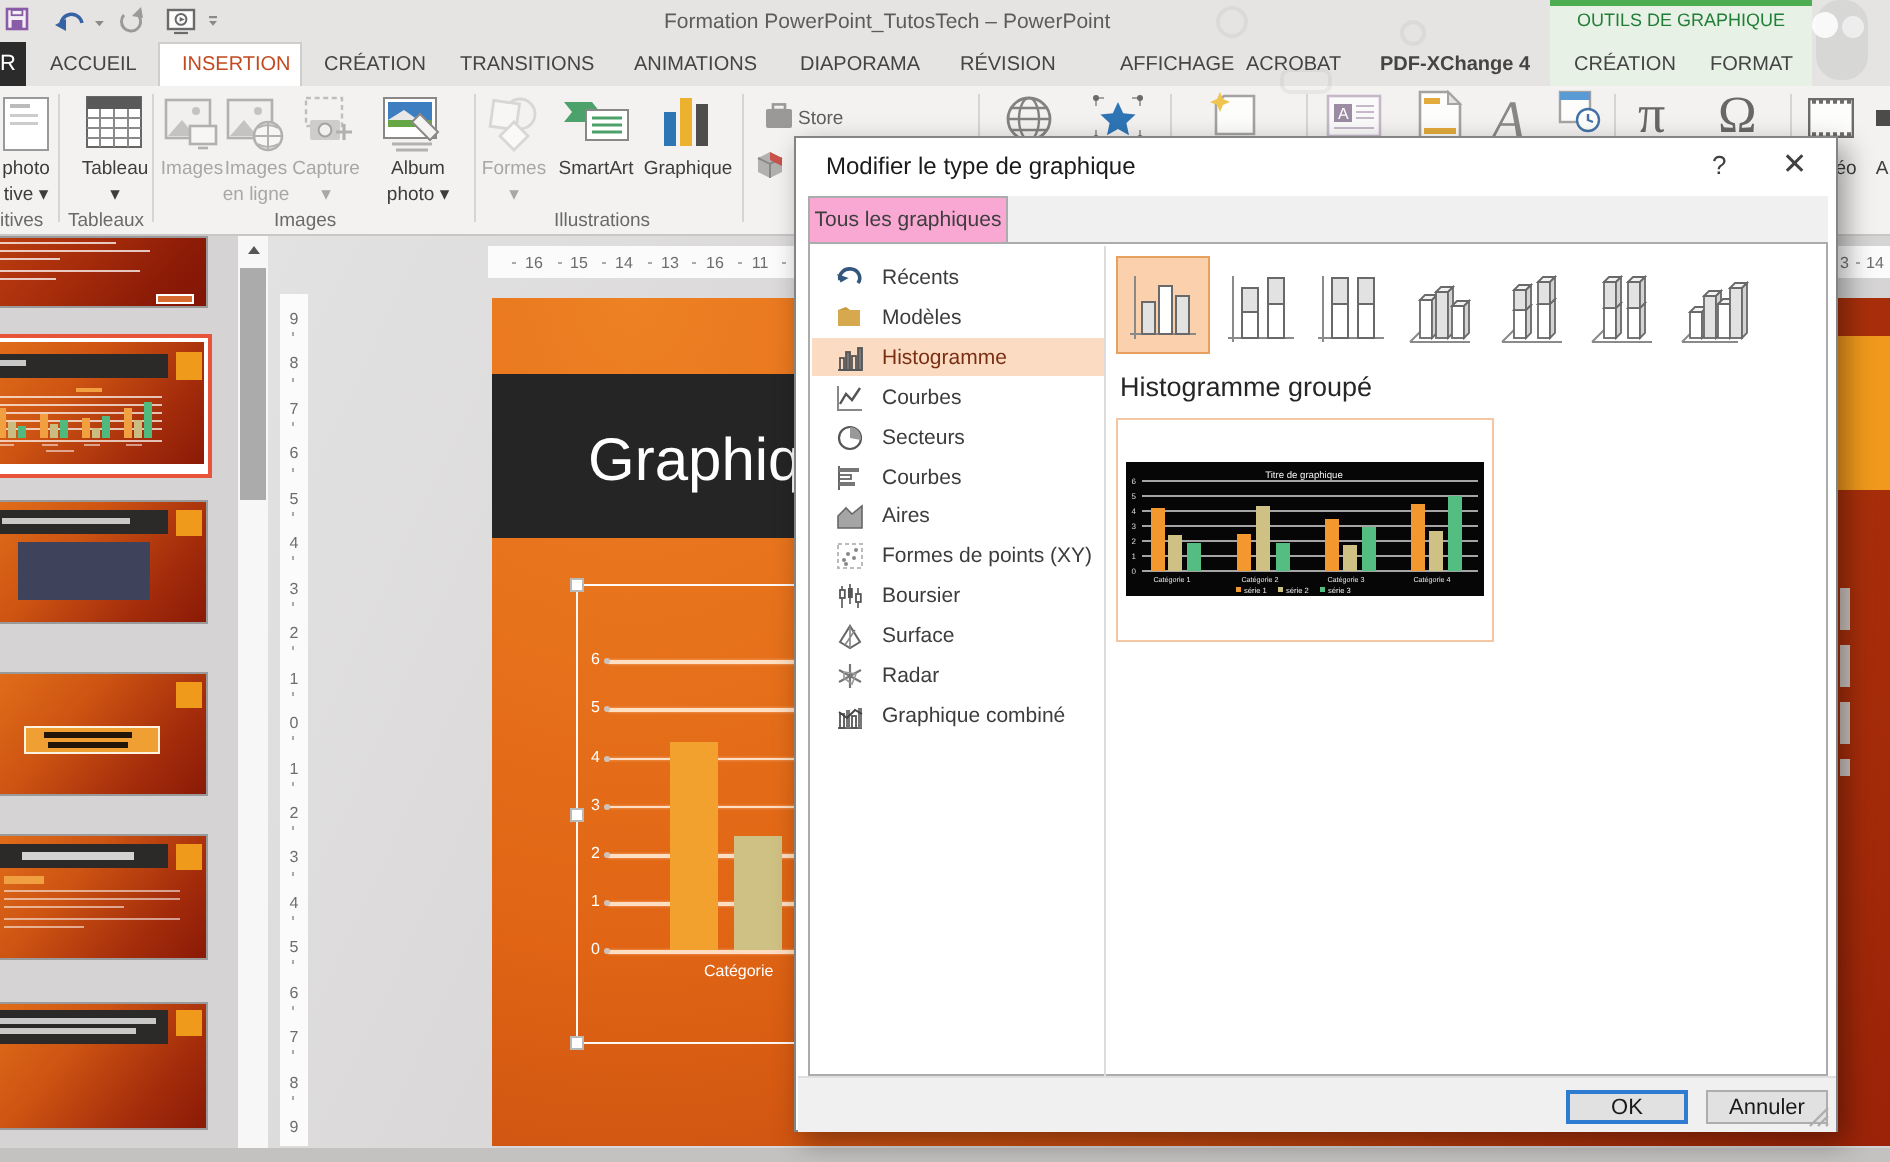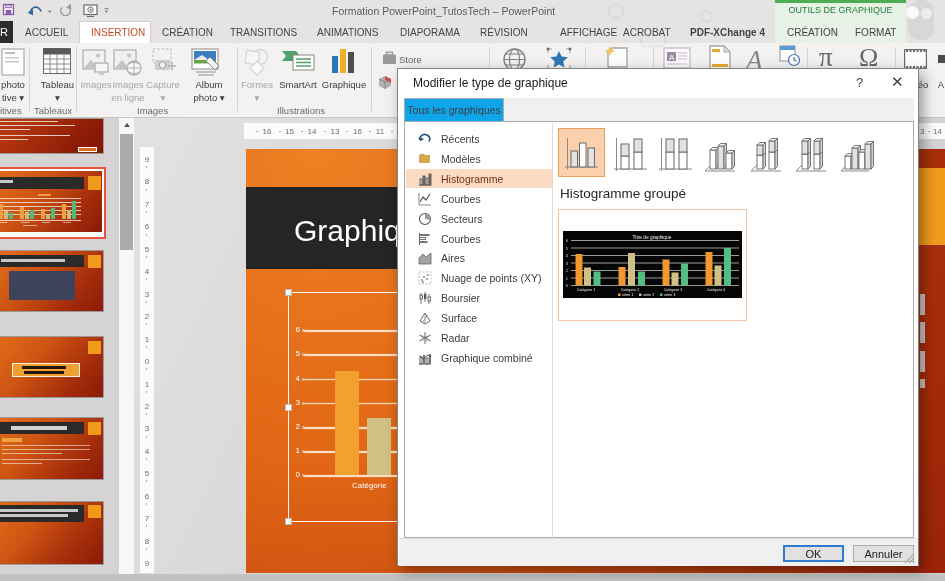--- a/index.html
+++ b/index.html
@@ -34,21 +34,21 @@
 .wline{position:absolute;background:rgba(255,255,255,.96);}
 .chnd{position:absolute;width:7px;height:7px;background:#fff;border:1px solid #b9b9b9;box-sizing:border-box;}
 .gl{position:absolute;left:58px;width:612px;height:1.6px;background:rgba(255,229,203,.95);box-shadow:0 0 1.5px rgba(255,190,140,.8);}
 .glnum{position:absolute;left:44px;width:10px;text-align:right;font-size:8px;color:#fff;}
 .gldot{position:absolute;left:56px;width:3px;height:3px;border-radius:50%;background:#cdc3bc;}
 #dialog{left:397px;top:68px;width:522px;height:498px;background:#fff;border:1px solid #848484;box-sizing:border-box;box-shadow:4px 5px 13px rgba(0,0,0,.38);}
 #dtitle{position:absolute;left:15px;top:7px;font-size:12px;color:#1a1a1a;}
 #dhelp{position:absolute;left:458px;top:6px;font-size:13px;color:#404040;}
 #dclose{position:absolute;left:493px;top:4px;font-size:15px;color:#404040;}
 #dtabstrip{position:absolute;left:6px;top:29px;width:510px;height:23px;background:#f0f0f0;}
-#dtab{position:absolute;left:6px;top:29px;width:100px;height:24px;background:#0ea5e9;border:1px solid #acacac;border-bottom:none;box-sizing:border-box;font-size:10.5px;color:#3d3d3d;text-align:center;line-height:23px;}
+#dtab{position:absolute;left:6px;top:29px;width:100px;height:24px;background:#f9a8d4;border:1px solid #acacac;border-bottom:none;box-sizing:border-box;font-size:10.5px;color:#3d3d3d;text-align:center;line-height:23px;}
 #dcontent{position:absolute;left:6px;top:52px;width:510px;height:417px;background:#fff;border:1px solid #acacac;box-sizing:border-box;}
 #dsep{position:absolute;left:147px;top:1px;width:1px;height:415px;background:#dcdcdc;}
 .li{position:absolute;left:0;width:147px;height:20px;font-size:10.5px;color:#3c3c3c;line-height:20px;}
 .li .lt{position:absolute;left:36px;top:0;white-space:nowrap;}
 .lic{position:absolute;left:13px;top:3px;}
 #lihl{position:absolute;left:1px;top:47px;width:146px;height:19px;background:#fbdcc3;}
 #dfooter{position:absolute;left:1px;top:469px;width:519px;height:28px;background:#f0f0f0;border-top:1px solid #dfdfdf;box-sizing:border-box;}
 .btn{position:absolute;width:61px;height:17px;background:#e1e1e1;font-size:11px;text-align:center;line-height:16px;color:#1a1a1a;box-sizing:border-box;}
 #cthl{position:absolute;left:153px;top:6px;width:47px;height:49px;background:#fbd0ac;border:1px solid #e8a05f;box-sizing:border-box;}
 .ct{position:absolute;top:66px;}
@@ -492,21 +492,21 @@
         </div>
       <div class="li" style="top:146.3px;">
           <svg class="lic" width="14" height="14" viewBox="0 0 14 14">
             <rect x="1" y="1" width="12" height="12" fill="none" stroke="#bbb" stroke-dasharray="2 1.5"></rect>
             <circle cx="4" cy="9" r="1" fill="#888"></circle>
             <circle cx="6" cy="6" r="1" fill="#888"></circle>
             <circle cx="9" cy="8" r="1" fill="#888"></circle>
             <circle cx="10" cy="4" r="1" fill="#888"></circle>
             <circle cx="5" cy="11" r="1" fill="#888"></circle>
           </svg>
-          <span class="lt">Nuage de points (XY)</span>
+          <span class="lt">Formes de points (XY)</span>
         </div>
       <div class="li" style="top:166.2px;">
           <svg class="lic" width="14" height="14" viewBox="0 0 14 14">
             <path d="M3 2 v11 M7 1 v10 M11 3 v10" stroke="#777"></path>
             <rect x="2" y="4" width="2.4" height="4" fill="#fff" stroke="#555" stroke-width="0.9"></rect>
             <rect x="6" y="3" width="2.4" height="5" fill="#555"></rect>
             <rect x="10" y="6" width="2.4" height="4" fill="#fff" stroke="#555" stroke-width="0.9"></rect>
           </svg>
           <span class="lt">Boursier</span>
         </div>

